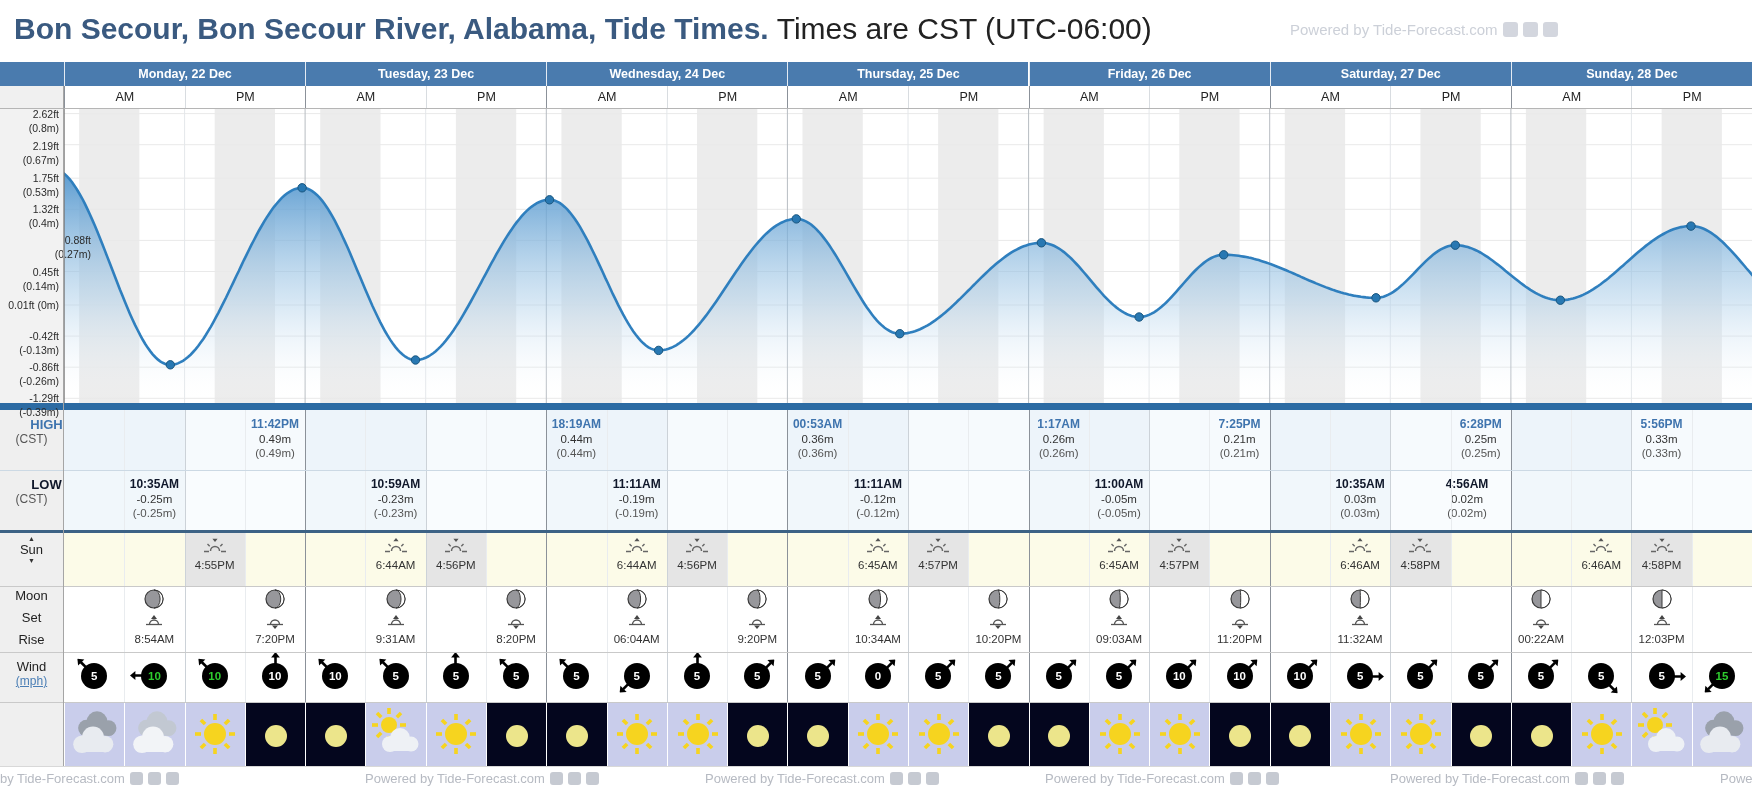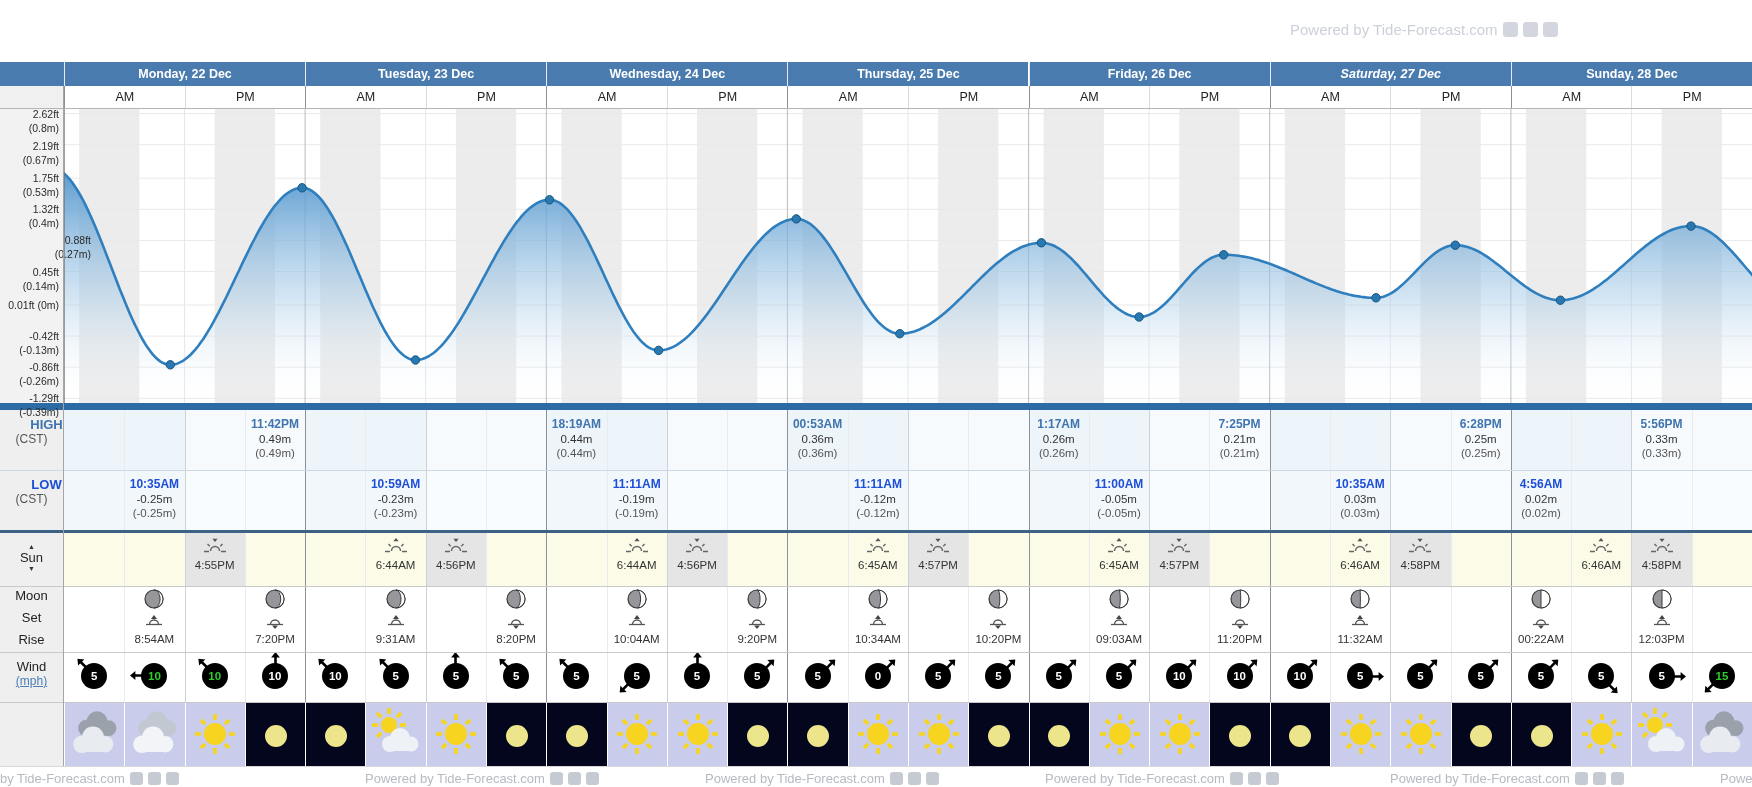--- a/index.html
+++ b/index.html
@@ -24,21 +24,21 @@
   
   .gutter-chart{position:absolute;left:0;top:108px;width:64px;height:296px;background:#f2f2f2;}
   .gutter-rows{position:absolute;left:0;top:410px;width:64px;height:356px;background:#efefef;}
   .gutter-border{position:absolute;left:63px;top:86px;width:1px;height:680px;background:#a5a5a5;}
   .ytick{position:absolute;left:0;width:59px;text-align:right;font-size:10.5px;color:#2b2b2b;height:14px;line-height:14px;}
   
   .rl{position:absolute;left:0;width:63px;text-align:center;}
   .rl-t{font-size:13px;font-weight:bold;padding-left:30px;}
   .rl-s{font-size:12px;color:#555;}
   .hi-c{color:#3f74ae;}
-  .lo-c{color:#1d4ed8;}
+  .lo-c{color:#0f172a;}
   .plain{font-size:13px;color:#222;}
   .tri{font-size:7px;color:#333;line-height:7px;cursor:pointer;}
   .mphlink{color:#4a7eb5;text-decoration:underline;font-size:12px;cursor:pointer;}
   
   .rowbg{position:absolute;left:64px;}
   .sep{position:absolute;left:0;width:1752px;}
   .tideblock{position:absolute;width:96px;margin-left:-48px;text-align:center;}
   .tb-time{font-size:12px;font-weight:bold;line-height:15px;}
   .tb-v{font-size:11.5px;color:#333;line-height:14px;}
   .tb-d{font-size:11.5px;color:#555;line-height:14px;}
@@ -59,20 +59,23 @@
   .vline{position:absolute;top:410px;height:292px;width:1px;}
   .v-day{background:#8b9199;}
   .v-half{background:#ccd2d8;}
   .v-quarter{background:#e9ecef;}
 </style>
 </head>
 <body>
 
 <div id="board">
   <div class="titlebar">
+    <h1 class="title" style="margin:0;">
+      <span class="tb">Bon Secour, Bon Secour River, Alabama, Tide Times.</span><span class="tr">Times are CST (UTC-06:00)</span>
+    </h1>
     <div class="wm abs" style="left:1290px;top:21px;">
       <span>Powered by Tide-Forecast.com</span>
       <span class="badge"></span>
       <span class="badge"></span>
       <span class="badge"></span>
     </div>
   </div>
 
   <div class="daycorner"></div>
   <div class="ampmcorner"></div>
@@ -80,21 +83,21 @@
   <div class="gutter-rows"></div>
 
   <div class="rl" style="top:417px;">
     <div class="rl-t hi-c">HIGH</div>
     <div class="rl-s">(CST)</div>
   </div>
   <div class="rl" style="top:477px;">
     <div class="rl-t lo-c">LOW</div>
     <div class="rl-s">(CST)</div>
   </div>
-  <div class="rl" style="top:535px;margin-top:8px;">
+  <div class="rl" style="top:535px;">
     <div class="tri">▲</div>
     <div class="plain">Sun</div>
     <div class="tri">▼</div>
   </div>
   <div class="rl" style="top:585px;">
     <div class="plain" style="line-height:22px;">Moon</div>
     <div class="plain" style="line-height:22px;">Set</div>
     <div class="plain" style="line-height:22px;">Rise</div>
   </div>
   <div class="rl" style="top:659px;">
@@ -111,21 +114,21 @@
       <div class="ampm " style="left:425.7px;width:120.6px;">PM</div>
       <div class="dayhead" style="left:546.3px;width:241.1px;">Wednesday, 24 Dec</div>
       <div class="ampm daystart" style="left:546.3px;width:120.6px;">AM</div>
       <div class="ampm " style="left:666.9px;width:120.6px;">PM</div>
       <div class="dayhead" style="left:787.4px;width:241.1px;">Thursday, 25 Dec</div>
       <div class="ampm daystart" style="left:787.4px;width:120.6px;">AM</div>
       <div class="ampm " style="left:908.0px;width:120.6px;">PM</div>
       <div class="dayhead" style="left:1028.6px;width:241.1px;">Friday, 26 Dec</div>
       <div class="ampm daystart" style="left:1028.6px;width:120.6px;">AM</div>
       <div class="ampm " style="left:1149.1px;width:120.6px;">PM</div>
-      <div class="dayhead" style="left:1269.7px;width:241.1px;font-style:italic;">Saturday, 27 Dec</div>
+      <div class="dayhead" style="left:1269.7px;width:241.1px;">Saturday, 27 Dec</div>
       <div class="ampm daystart" style="left:1269.7px;width:120.6px;">AM</div>
       <div class="ampm " style="left:1390.3px;width:120.6px;">PM</div>
       <div class="dayhead" style="left:1510.9px;width:241.1px;">Sunday, 28 Dec</div>
       <div class="ampm daystart" style="left:1510.9px;width:120.6px;">AM</div>
       <div class="ampm " style="left:1631.4px;width:120.6px;">PM</div>
       <svg width="1752" height="302" viewBox="0 0 1752 302" style="position:absolute;left:0;top:108px;">
         <defs>
           <linearGradient id="tidefill" x1="0" y1="0" x2="0" y2="1">
         <stop offset="0" stop-color="#4e93cc" stop-opacity="0.95"></stop>
         <stop offset="0.55" stop-color="#a8cce8" stop-opacity="0.5"></stop>
@@ -292,21 +295,21 @@
       <div class="tideblock" style="left:1119.0px;top:477px;">
     <div class="tb-time lo-c">11:00AM</div>
     <div class="tb-v">-0.05m</div>
     <div class="tb-d">(-0.05m)</div>
       </div>
       <div class="tideblock" style="left:1360.1px;top:477px;">
     <div class="tb-time lo-c">10:35AM</div>
     <div class="tb-v">0.03m</div>
     <div class="tb-d">(0.03m)</div>
       </div>
-      <div class="tideblock" style="left:1541.0px;top:477px;">
+      <div class="tideblock" style="left:1467px;top:477px;">
     <div class="tb-time lo-c">4:56AM</div>
     <div class="tb-v">0.02m</div>
     <div class="tb-d">(0.02m)</div>
       </div>
       <div class="sunsetcell" style="left:184.6px;width:60.3px;"></div>
       <div class="sunslot" style="left:214.7px;top:538px;">
       <svg width="26" height="17" viewBox="0 0 26 17">
     <path d="M10.4,0.8 L15.6,0.8 L13,4 Z" fill="#555"></path>
     <path d="M5.5,6 L7.7,8.2 M20.5,6 L18.3,8.2" stroke="#666" stroke-width="1.4" fill="none"></path>
     <path d="M8.5,13 A4.5,4.5 0 0 1 17.5,13" fill="none" stroke="#666" stroke-width="1.5"></path>
@@ -457,21 +460,21 @@
     <div class="slot-time">8:20PM</div></div>
       <div class="moonslot" style="left:636.7px;top:588px;">
     <svg width="22" height="22" viewBox="0 0 22 22">
     <circle cx="11" cy="11" r="9" fill="#97979b" stroke="#3a3a3a" stroke-width="1.2"></circle>
     <path d="M11,2 A9,9 0 0 1 11,20 A3.60,9 0 0 0 11,2 Z" fill="#ffffff" stroke="#3a3a3a" stroke-width="1"></path>
         </svg><div style="height:1px;"></div><svg width="20" height="14" viewBox="0 0 20 14">
     <path d="M5.5,9.5 A4.5,4.5 0 0 1 14.5,9.5" stroke="#555" stroke-width="1.3" fill="none"></path>
     <path d="M2,9.5 H18" stroke="#555" stroke-width="1.3"></path>
           <path d="M10,0 L13,4 L7,4 Z" fill="#444"></path>
         </svg>
-    <div class="slot-time">10:04AM</div></div>
+    <div class="slot-time">06:04AM</div></div>
       <div class="moonslot" style="left:757.3px;top:588px;">
     <svg width="22" height="22" viewBox="0 0 22 22">
     <circle cx="11" cy="11" r="9" fill="#97979b" stroke="#3a3a3a" stroke-width="1.2"></circle>
     <path d="M11,2 A9,9 0 0 1 11,20 A3.06,9 0 0 0 11,2 Z" fill="#ffffff" stroke="#3a3a3a" stroke-width="1"></path>
         </svg><div style="height:1px;"></div><svg width="20" height="14" viewBox="0 0 20 14">
     <path d="M5.5,9.5 A4.5,4.5 0 0 1 14.5,9.5" stroke="#555" stroke-width="1.3" fill="none"></path>
     <path d="M2,9.5 H18" stroke="#555" stroke-width="1.3"></path>
           <path d="M10,14 L7,10.5 L13,10.5 Z" fill="#444"></path>
         </svg>
     <div class="slot-time">9:20PM</div></div>

